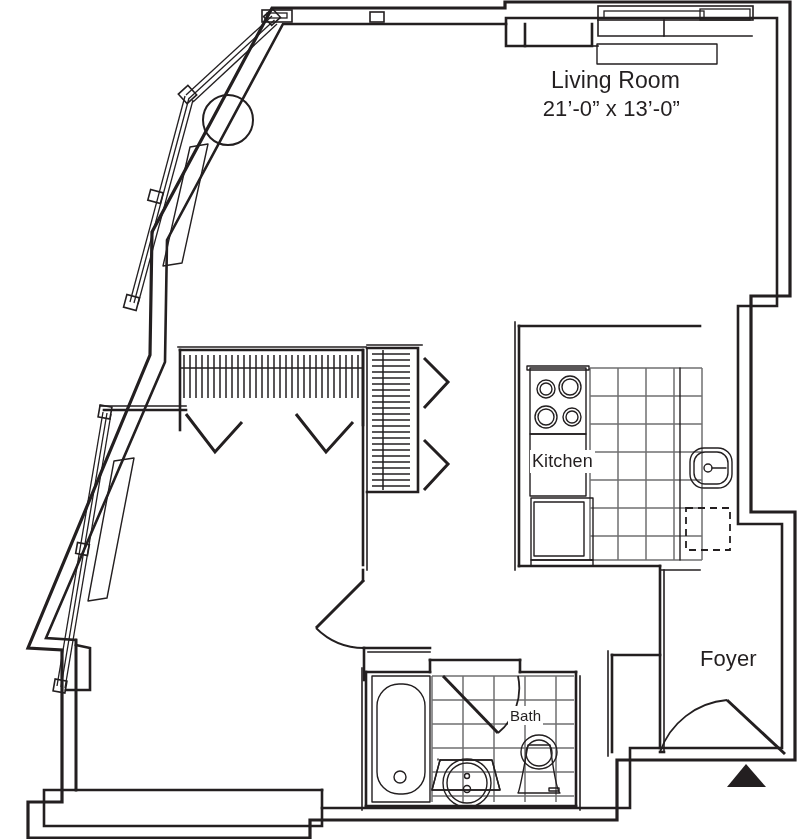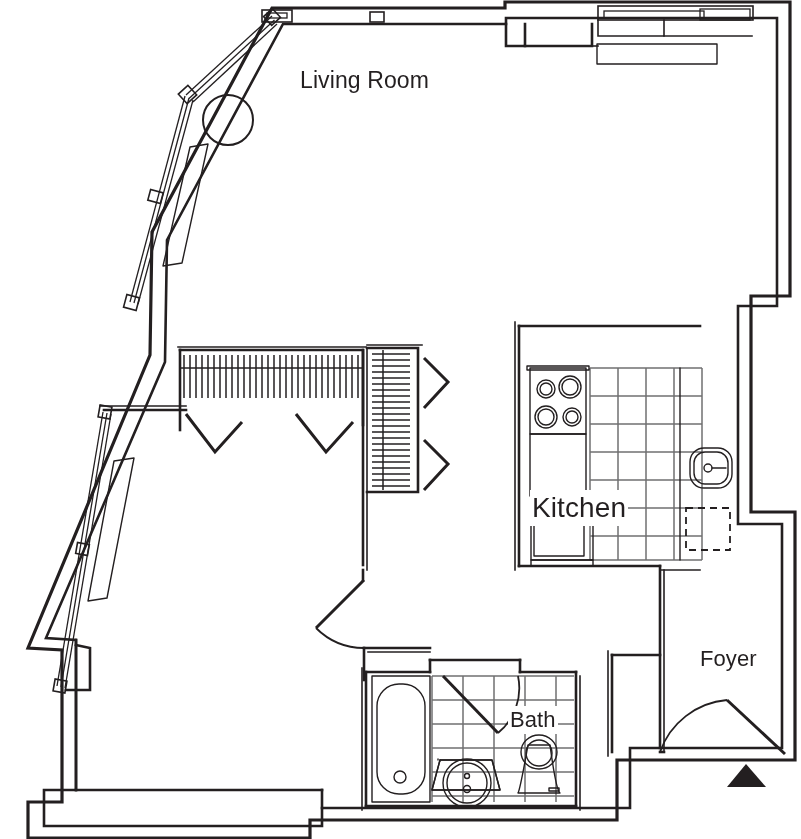--- a/index.html
+++ b/index.html
@@ -83,41 +83,41 @@
     fill: none;
     stroke: #231f20;
     stroke-width: 1.3;
   }
   .marker-fill {
     fill: #231f20;
     stroke: none;
   }
   .room-label {
     position: absolute;
-    text-align: left;
+    text-align: right;
     color: #231f20;
     font-family: "Liberation Sans", sans-serif;
     white-space: nowrap;
     line-height: 1.28;
     letter-spacing: 0.1px;
   }
   .room-label .rl-name {
     display: block;
     font-size: 23px;
   }
   .room-label .rl-dims {
     display: block;
     font-size: 22px;
   }
   .label-living  { left: 300px; top: 66px;  width: 380px; }
   .label-bedroom { left: 40px;  top: 684px; width: 380px; }
   .label-kitchen { left: 530px; top: 450px; width: 200px; text-align: left; }
-  .label-kitchen .rl-name { font-size: 28px; margin-top: 40px; }
+  .label-kitchen .rl-name { font-size: 18px; }
   .label-bath    { left: 508px; top: 706px; width: 130px; text-align: left; }
-  .label-bath .rl-name { font-size: 22px; }
+  .label-bath .rl-name { font-size: 15px; }
   .label-foyer   { left: 700px; top: 645px; width: 140px; text-align: left; }
   .label-foyer .rl-name { font-size: 22px; }
   .label-kitchen, .label-bath, .label-foyer { background: transparent; }
   .label-kitchen .rl-name, .label-bath .rl-name {
     background: #ffffff;
     padding: 0 2px;
     display: inline-block;
   }
 </style>
 </head>
@@ -469,20 +469,21 @@
 
     <g>
       <path class="wall-inner" d="M 76 790 L 322 790"></path>
       <path class="wall-inner" d="M 322 790 L 322 808"></path>
     </g>
 
   </svg>
 
   <div class="room-label label-living">
     <span class="rl-name">Living Room</span>
+    <span class="rl-dims">21’-0” x 13’-0”</span>
   </div>
 
 
   <div class="room-label label-kitchen">
     <span class="rl-name">Kitchen</span>
   </div>
 
   <div class="room-label label-bath">
     <span class="rl-name">Bath</span>
   </div>

